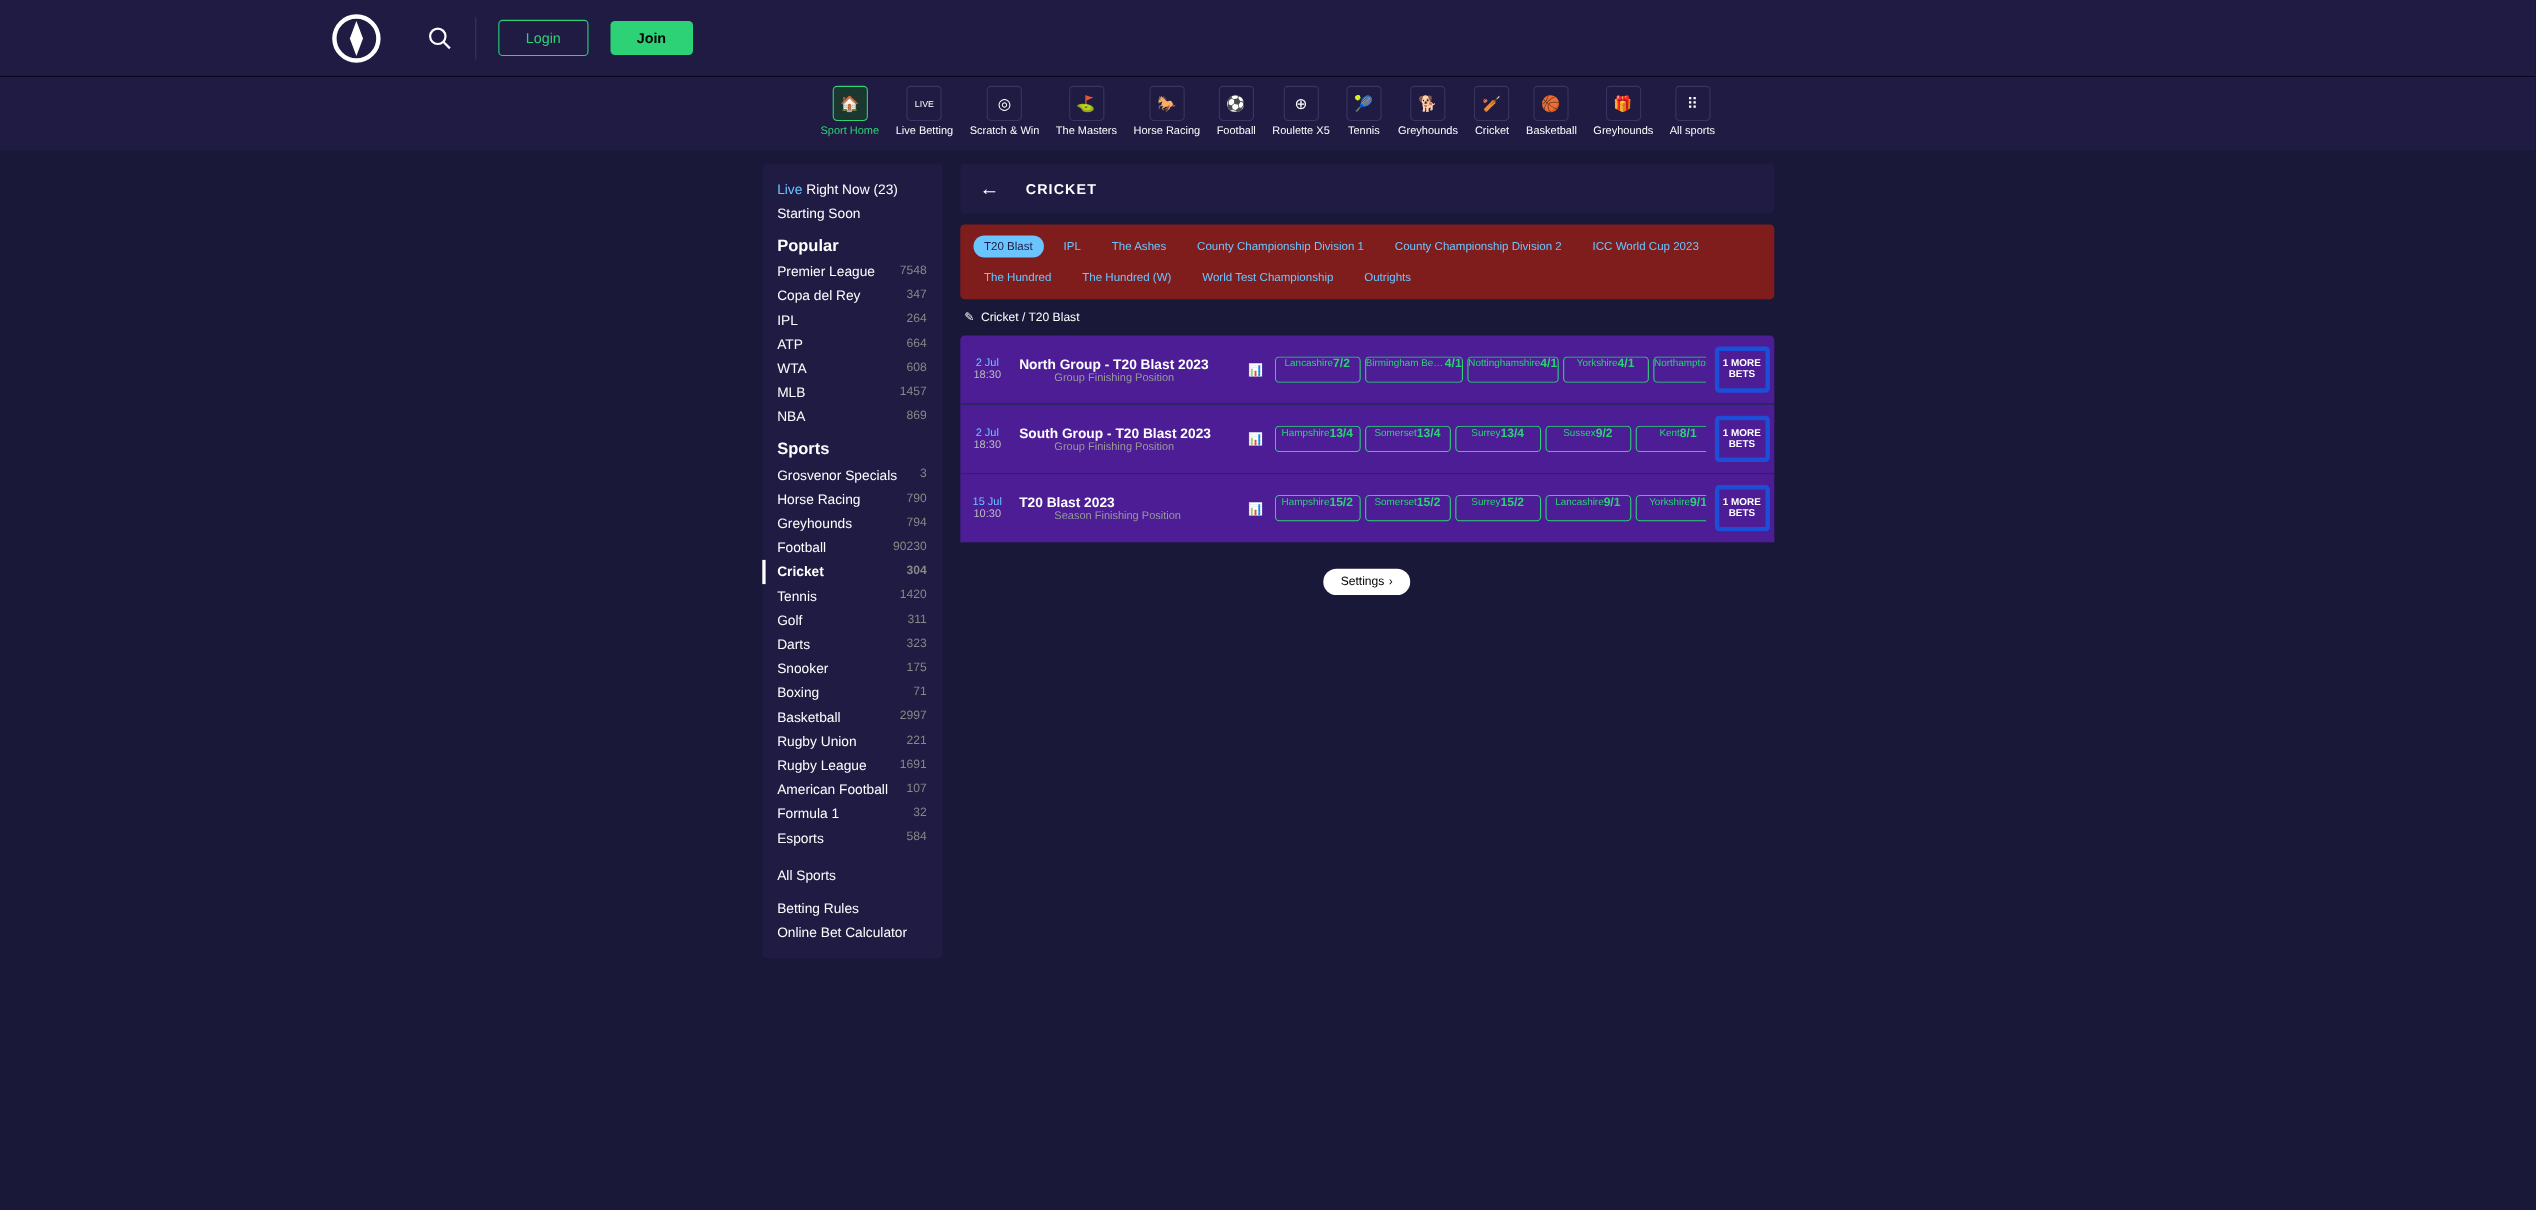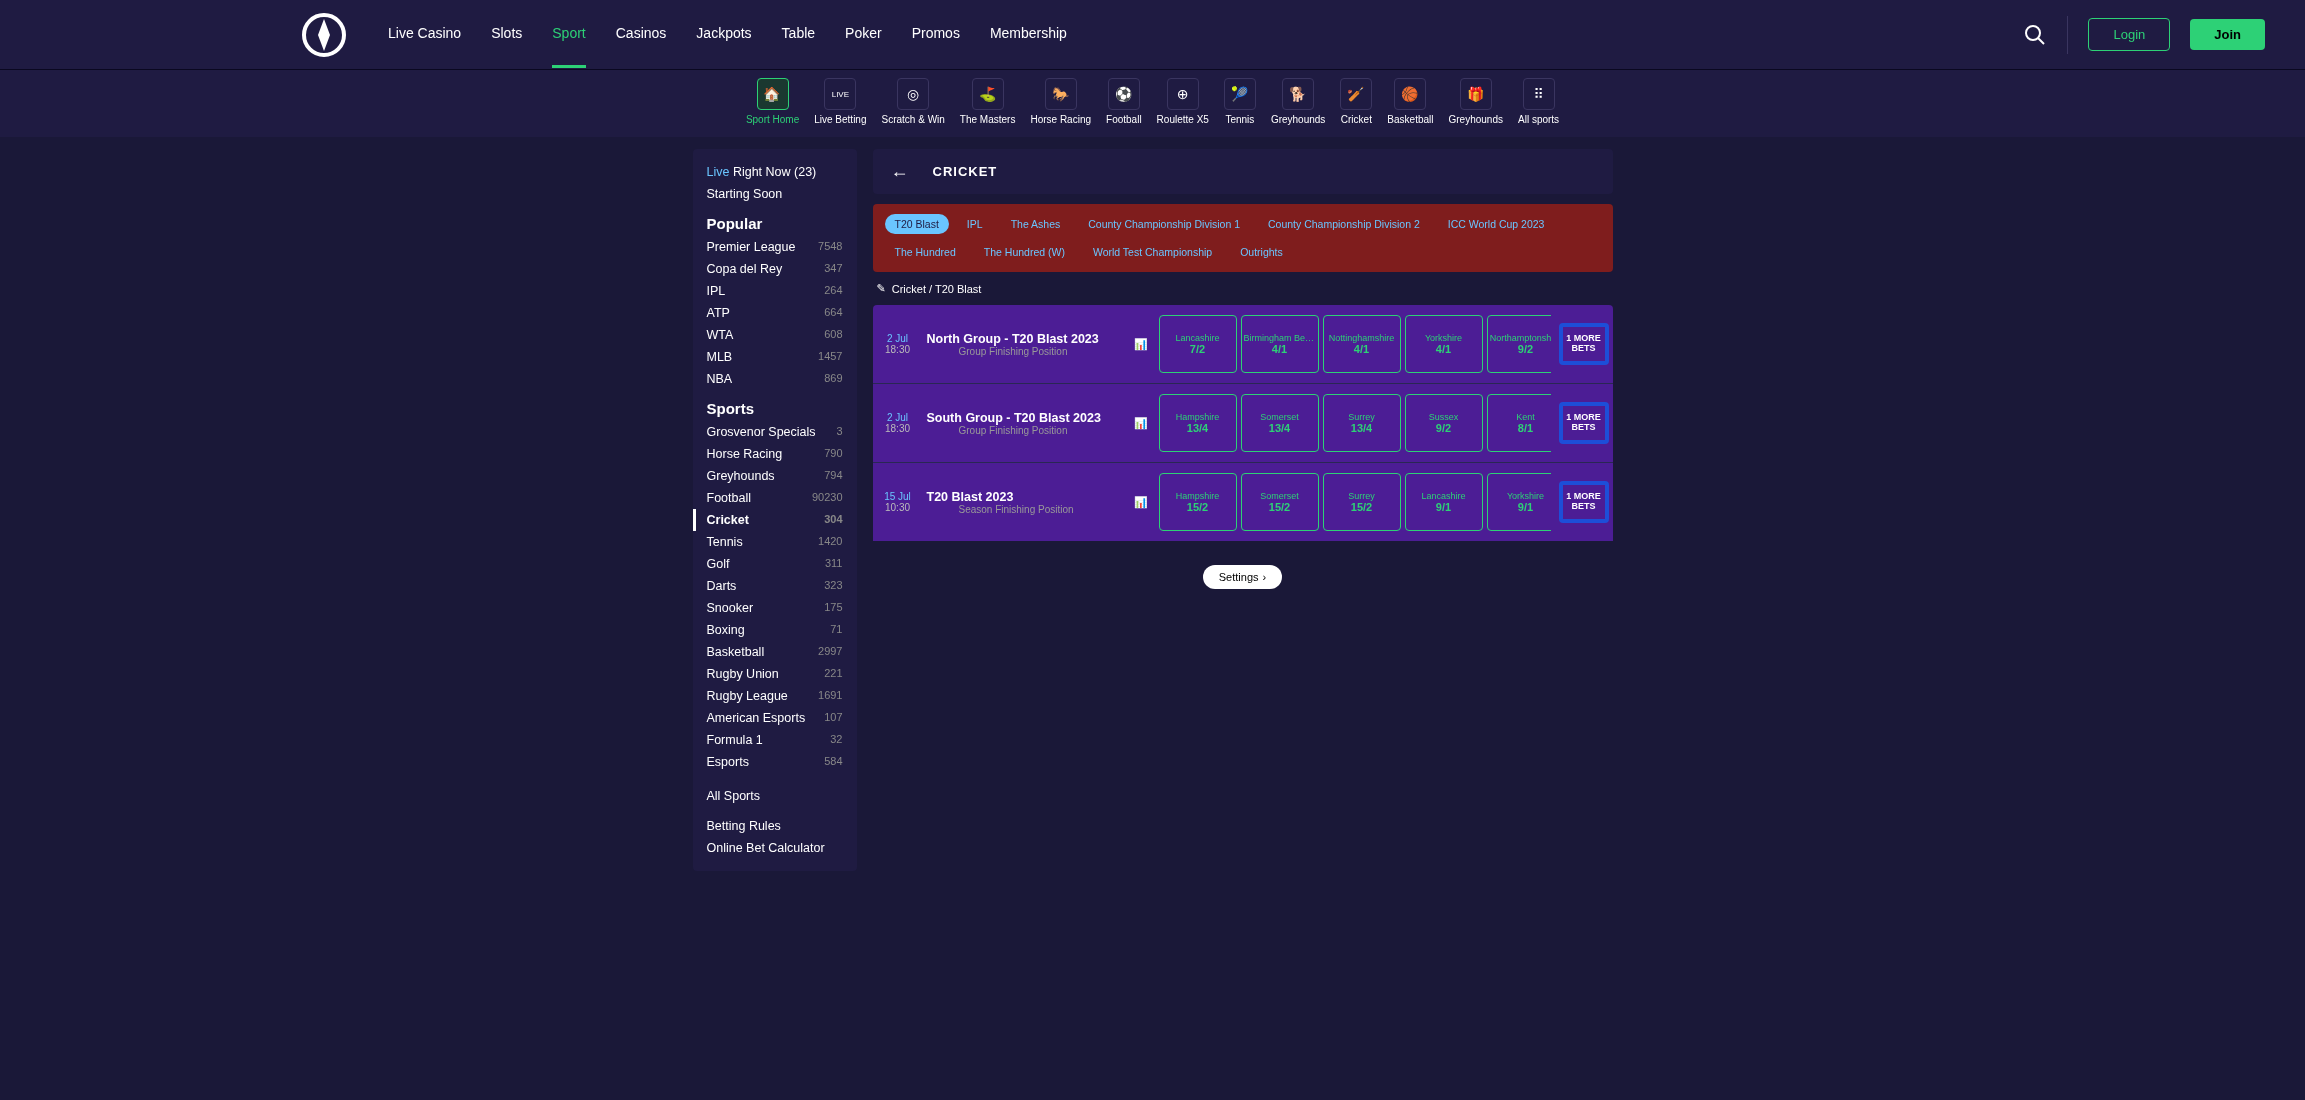--- a/index.html
+++ b/index.html
@@ -109,23 +109,23 @@
 }
 .match-row:first-of-type { border-top: none; border-radius: 4px 4px 0 0; }
 .match-date { width: 42px; text-align: center; font-size: 10px; color: #bbb; }
 .match-date .d { color: #6ac5ff; }
 .match-info { width: 200px; }
 .match-title { font-weight: 700; font-size: 12.5px; }
 .match-sub { font-size: 10px; color: #999; margin-left: 32px; }
 .stats-icon { width: 16px; color: #6ac5ff; cursor: pointer; font-size: 11px; }
 .odds-wrap { display: flex; gap: 4px; flex: 1; overflow: hidden; }
 .odds-box {
-  flex: 0 0 78px; height: 58px;
+  flex: 0 0 78px; height: 24px;
   border: 1px solid #2dd176; border-radius: 4px;
-  display: flex; flex-direction: column; align-items: center; justify-content: center;
+  display: flex; flex-direction: row; justify-content: center;
   cursor: pointer; font-size: 10px;
 }
 .odds-box .team { color: #2dd176; font-size: 9px; white-space: nowrap; overflow: hidden; max-width: 72px; text-overflow: ellipsis; }
 .odds-box .odd { color: #2dd176; font-weight: 600; font-size: 11px; }
 .more-bets {
   flex: 0 0 50px; height: 42px;
   border: 4px solid #1d4ed8; border-radius: 4px;
   display: flex; align-items: center; justify-content: center;
   text-align: center; font-size: 9px; font-weight: 700;
   cursor: pointer; line-height: 1.1;
@@ -140,31 +140,20 @@
 }
 </style>
 </head>
 <body>
 
 <div class="topbar">
   <svg class="logo" viewBox="0 0 48 48">
     <circle cx="24" cy="24" r="20" fill="none" stroke="#fff" stroke-width="4"></circle>
     <path d="M24 8 L30 24 L24 40 L18 24 Z" fill="#fff"></path>
   </svg>
-  <div class="topnav" id="topnav">
-      <div class="topnav-item">Live Casino</div>
-      <div class="topnav-item">Slots</div>
-      <div class="topnav-item active">Sport</div>
-      <div class="topnav-item">Casinos</div>
-      <div class="topnav-item">Jackpots</div>
-      <div class="topnav-item">Table</div>
-      <div class="topnav-item">Poker</div>
-      <div class="topnav-item">Promos</div>
-      <div class="topnav-item">Membership</div>
-    </div>
   <div class="top-right">
     <svg class="search-icon" viewBox="0 0 24 24" fill="none" stroke="#fff" stroke-width="2">
       <circle cx="10" cy="10" r="7"></circle>
         <line x1="15" y1="15" x2="21" y2="21"></line>
     </svg>
     <div class="vdiv"></div>
     <button class="login-btn">Login</button>
     <button class="join-btn">Join</button>
   </div>
 </div>
@@ -311,21 +300,21 @@
         </div>
         <div class="side-link">
           <span class="lbl">Rugby Union</span>
           <span class="cnt">221</span>
         </div>
         <div class="side-link">
           <span class="lbl">Rugby League</span>
           <span class="cnt">1691</span>
         </div>
         <div class="side-link">
-          <span class="lbl">American Esports</span>
+          <span class="lbl">American Football</span>
           <span class="cnt">107</span>
         </div>
         <div class="side-link">
           <span class="lbl">Formula 1</span>
           <span class="cnt">32</span>
         </div>
         <div class="side-link">
           <span class="lbl">Esports</span>
           <span class="cnt">584</span>
         </div>

